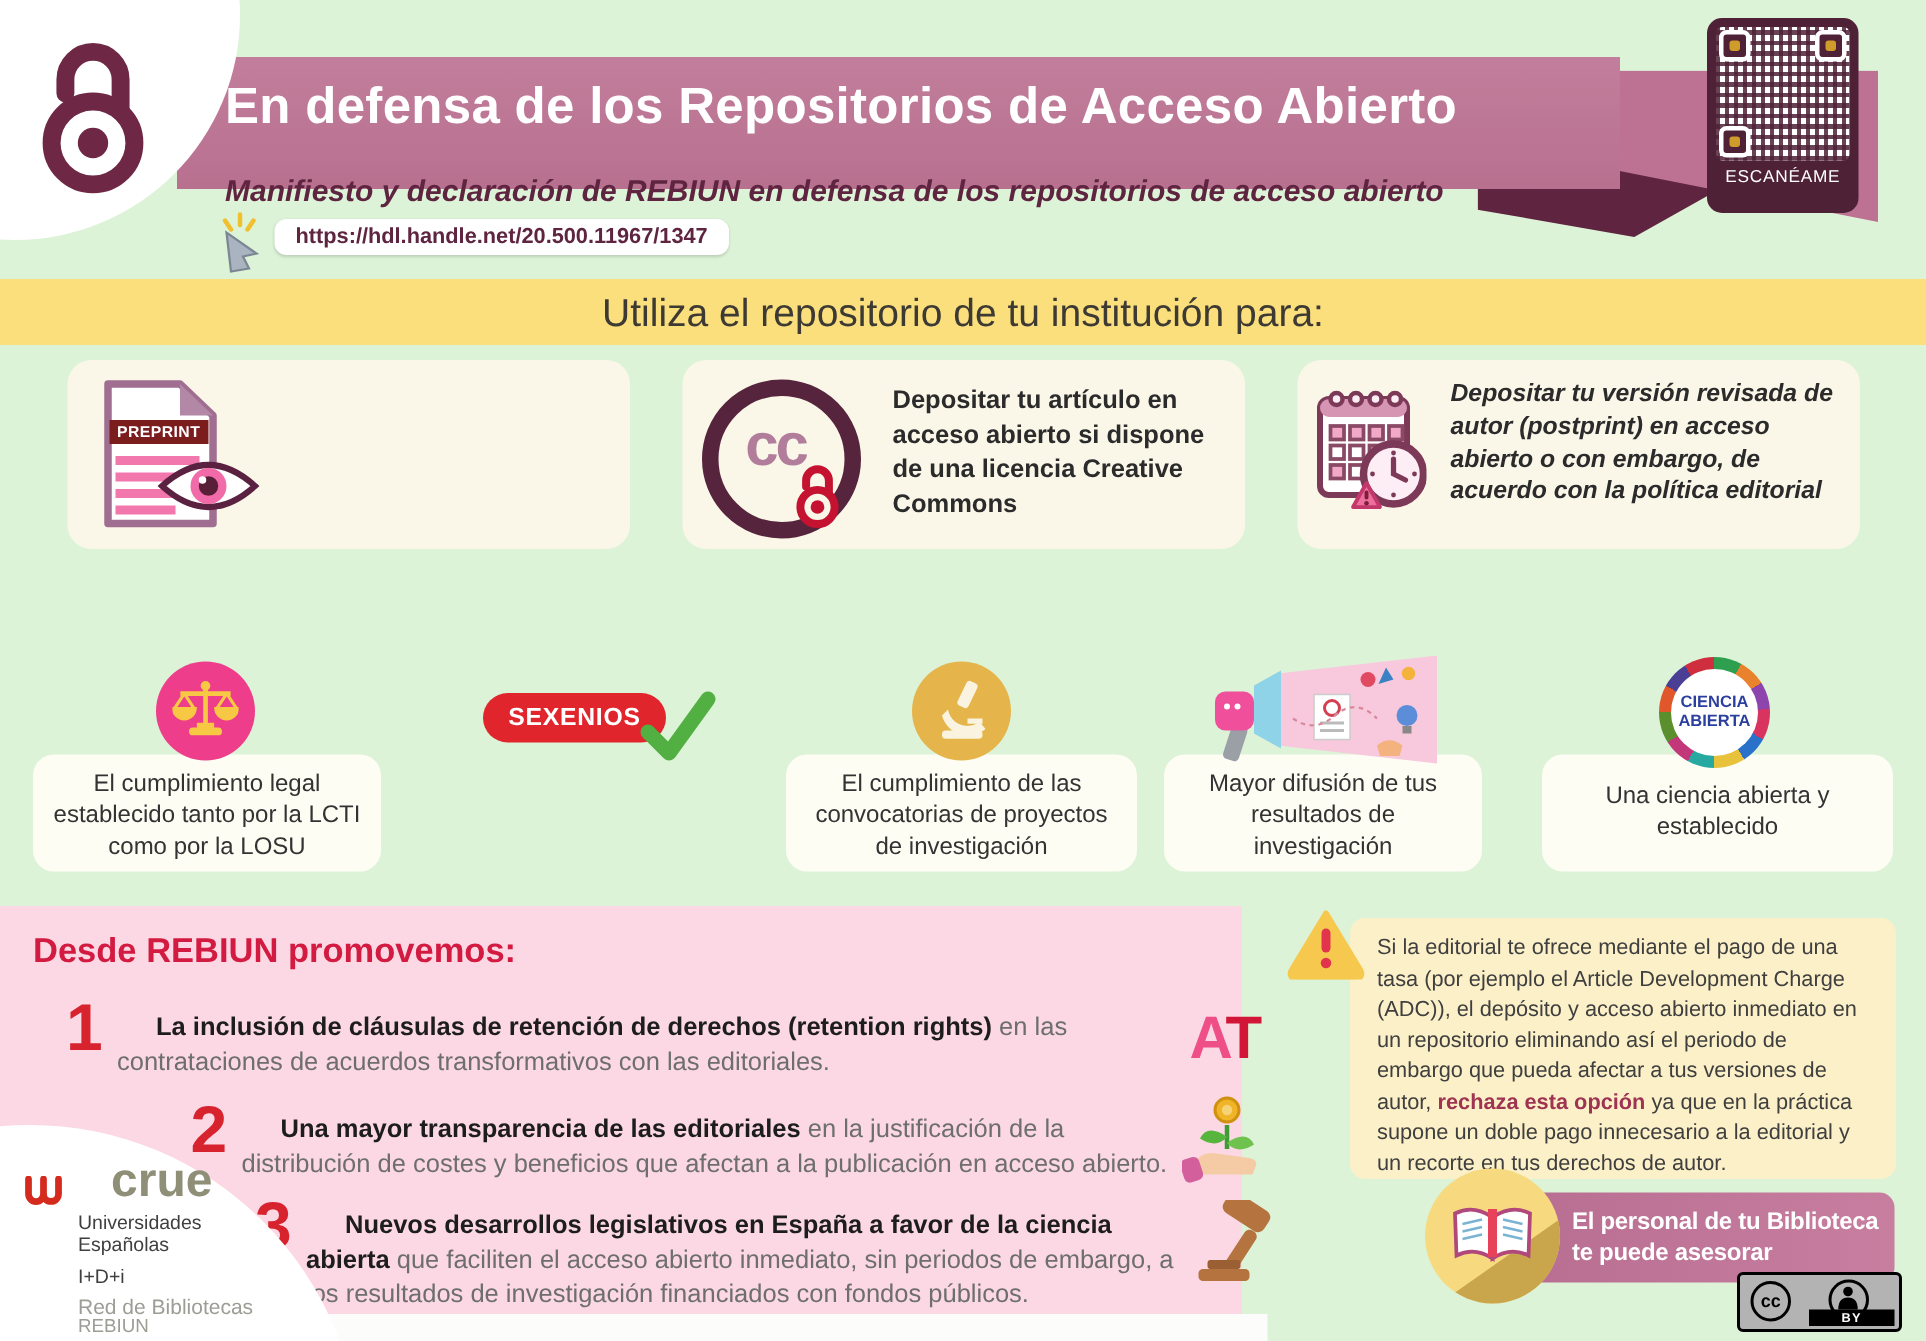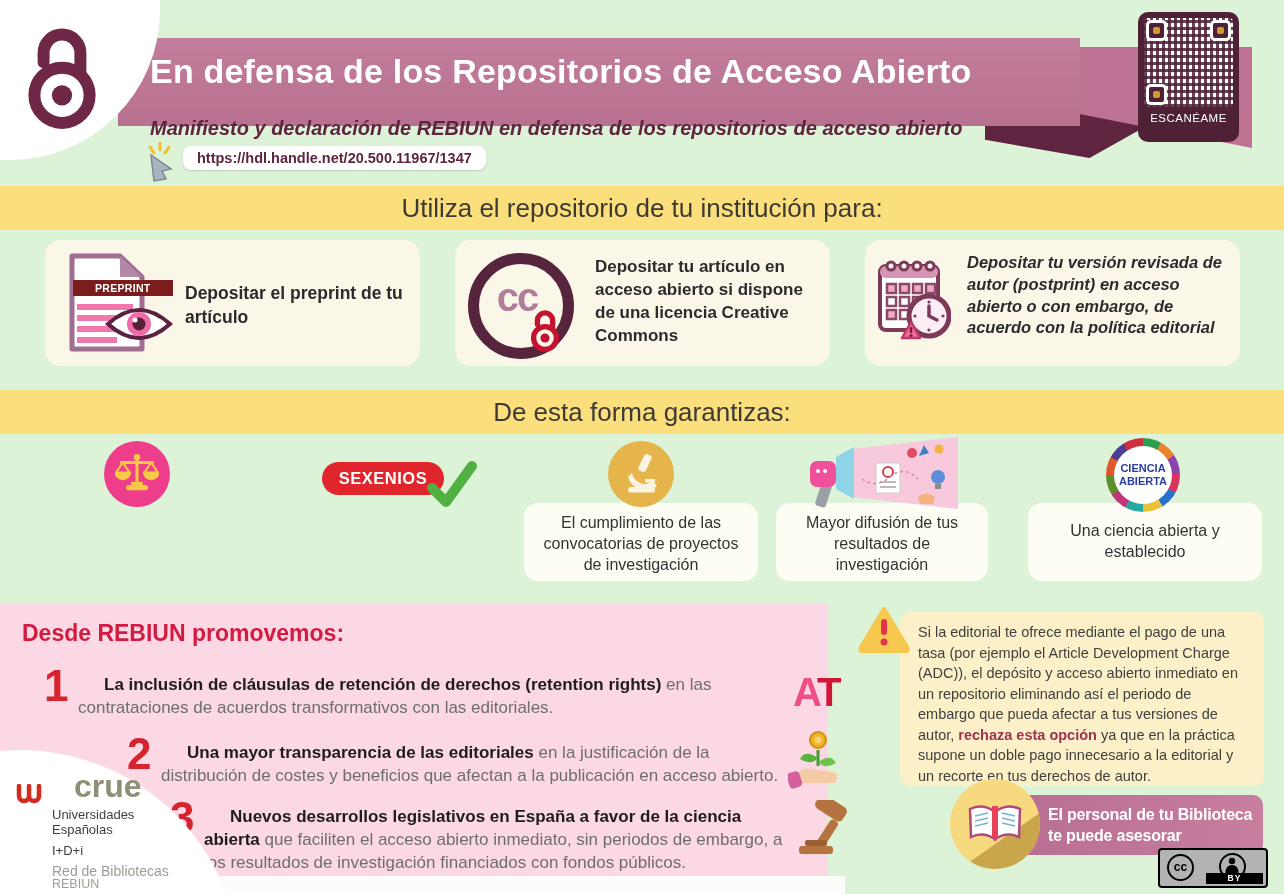--- a/index.html
+++ b/index.html
@@ -37,21 +37,21 @@
   
   .card-a{top:240px;height:126px;width:375px;background:#faf7e9;border-radius:16px;}
   .c1{left:45px;} .c2{left:455px;} .c3{left:865px;}
   .card-a .txt{position:absolute;font-weight:700;color:#2b2b2b;}
   .c1 .txt{left:140px;top:42px;width:230px;font-size:17.5px;line-height:1.35;}
   .c2 .txt{left:140px;top:16px;width:228px;font-size:17px;line-height:1.35;}
   .c3 .txt{left:102px;top:12px;width:268px;font-size:16.5px;line-height:1.32;font-style:italic;}
 
   .doc-icon{position:absolute;left:22px;top:12px;width:80px;height:102px;}
   .preprint-label{position:absolute;left:28px;top:40px;background:#7c1d1d;color:#fff;font-size:10.5px;
-                  font-weight:700;padding:2px 22px;letter-spacing:.3px;}
+                  font-weight:700;padding:2px 5px;letter-spacing:.3px;}
   .eye-icon{position:absolute;left:60px;top:62px;width:68px;height:44px;}
   .cc-icon{position:absolute;left:13px;top:13px;width:98px;height:98px;}
   .cc-ring{position:absolute;left:0;top:0;width:84px;height:84px;border:11px solid #56243c;border-radius:50%;}
   .cc-letters{position:absolute;left:0;top:22px;width:98px;text-align:center;font-size:40px;font-weight:800;color:#b27d9b;letter-spacing:-2px;}
   .oa-mini{position:absolute;left:58px;top:54px;width:38px;height:46px;}
   .cal-icon{position:absolute;left:12px;top:18px;width:74px;height:84px;}
 
   
   .card-b{top:503px;height:78px;background:#fdfdf4;border-radius:14px;text-align:center;box-sizing:border-box;padding:10px 12px 0 12px;
           font-size:16px;color:#333;line-height:1.3;}
@@ -161,21 +161,20 @@
       <rect x="10" y="74" width="48" height="6" fill="#f277ad"></rect>
       <rect x="10" y="85" width="40" height="6" fill="#f277ad"></rect>
     </svg>
     <div class="preprint-label">PREPRINT</div>
     <svg class="eye-icon" viewBox="0 0 68 44">
       <path d="M3 22 Q34 -6 65 22 Q34 50 3 22 Z" fill="#fff" stroke="#5a2240" stroke-width="4"></path>
       <circle cx="34" cy="22" r="12" fill="#f06ba8"></circle>
       <circle cx="34" cy="22" r="6.5" fill="#5a1f38"></circle>
       <circle cx="30" cy="18" r="2.5" fill="#fff"></circle>
     </svg>
-    <div class="txt">Depositar el preprint de tu artículo</div>
   </div>
 
   <div class="abs card-a c2">
     <div class="cc-icon">
       <div class="cc-ring"></div>
       <div class="cc-letters">cc</div>
       <svg class="oa-mini" viewBox="0 0 100 118">
         <circle cx="50" cy="80" r="30" fill="#faf7e9" stroke="#c41230" stroke-width="14"></circle>
         <circle cx="50" cy="80" r="12" fill="#c41230"></circle>
         <path d="M30 44 v-10 a20 20 0 0 1 40 0 v 22" fill="none" stroke="#c41230" stroke-width="14" stroke-linecap="round"></path>
@@ -213,21 +212,20 @@
       </g>
       <g>
         <path d="M34 64 l9 16 h-18 z" fill="#ee6f9e" stroke="#c2386b" stroke-width="2.5" stroke-linejoin="round"></path>
         <rect x="32.7" y="69" width="2.6" height="6" rx="1.3" fill="#7c1d3a"></rect>
         <circle cx="34" cy="77.5" r="1.5" fill="#7c1d3a"></circle>
       </g>
     </svg>
     <div class="txt">Depositar tu versión revisada de autor (postprint) en acceso abierto o con embargo, de acuerdo con la política editorial</div>
   </div>
 
-  <div class="abs band band2">De esta forma garantizas:</div>
 
   <div class="abs scales-wrap">
     <svg width="44" height="42" viewBox="0 0 42 40">
       <g stroke="#f7c843" fill="#f7c843">
         <circle cx="21" cy="4" r="2.6"></circle>
         <line x1="21" y1="5" x2="21" y2="30" stroke-width="3"></line>
         <line x1="5" y1="9" x2="37" y2="9" stroke-width="3"></line>
         <path d="M7.5 9 l-6 9 M7.5 9 l6 9 M34.5 9 l-6 9 M34.5 9 l6 9" fill="none" stroke-width="2"></path>
         <path d="M0 18 a7.5 7.5 0 0 0 15 0 z"></path>
         <path d="M27 18 a7.5 7.5 0 0 0 15 0 z"></path>
@@ -267,20 +265,21 @@
     <path d="M112 60 q8 -7 17 0 l-2 7 h-13 z" fill="#f3b27e"></path>
     <path d="M56 42 q14 10 28 -2 q14 -12 28 2" fill="none" stroke="#d9899b" stroke-width="1.5" stroke-dasharray="3 3"></path>
   </svg>
   <div class="abs ca-ring">
     <div class="ca-inner">
       <span>CIENCIA</span>
       <span>ABIERTA</span>
     </div>
   </div>
 
+  <div class="abs card-b g1">El cumplimiento legal establecido tanto por la LCTI como por la LOSU</div>
   <div class="abs card-b g3">El cumplimiento de las convocatorias de proyectos de investigación</div>
   <div class="abs card-b g4">Mayor difusión de tus resultados de investigación</div>
   <div class="abs card-b g5">Una ciencia abierta y establecido</div>
 
   <div class="abs pink-panel"></div>
   <div class="abs bottom-white"></div>
   <div class="abs promo-heading">Desde REBIUN promovemos:</div>
 
   <div class="abs promo-num n1">1</div>
   <div class="abs promo-text t1"><span class="b">La inclusión de cláusulas de retención de derechos (retention rights)</span><span class="r"> en las contrataciones de acuerdos transformativos con las editoriales.</span></div>

